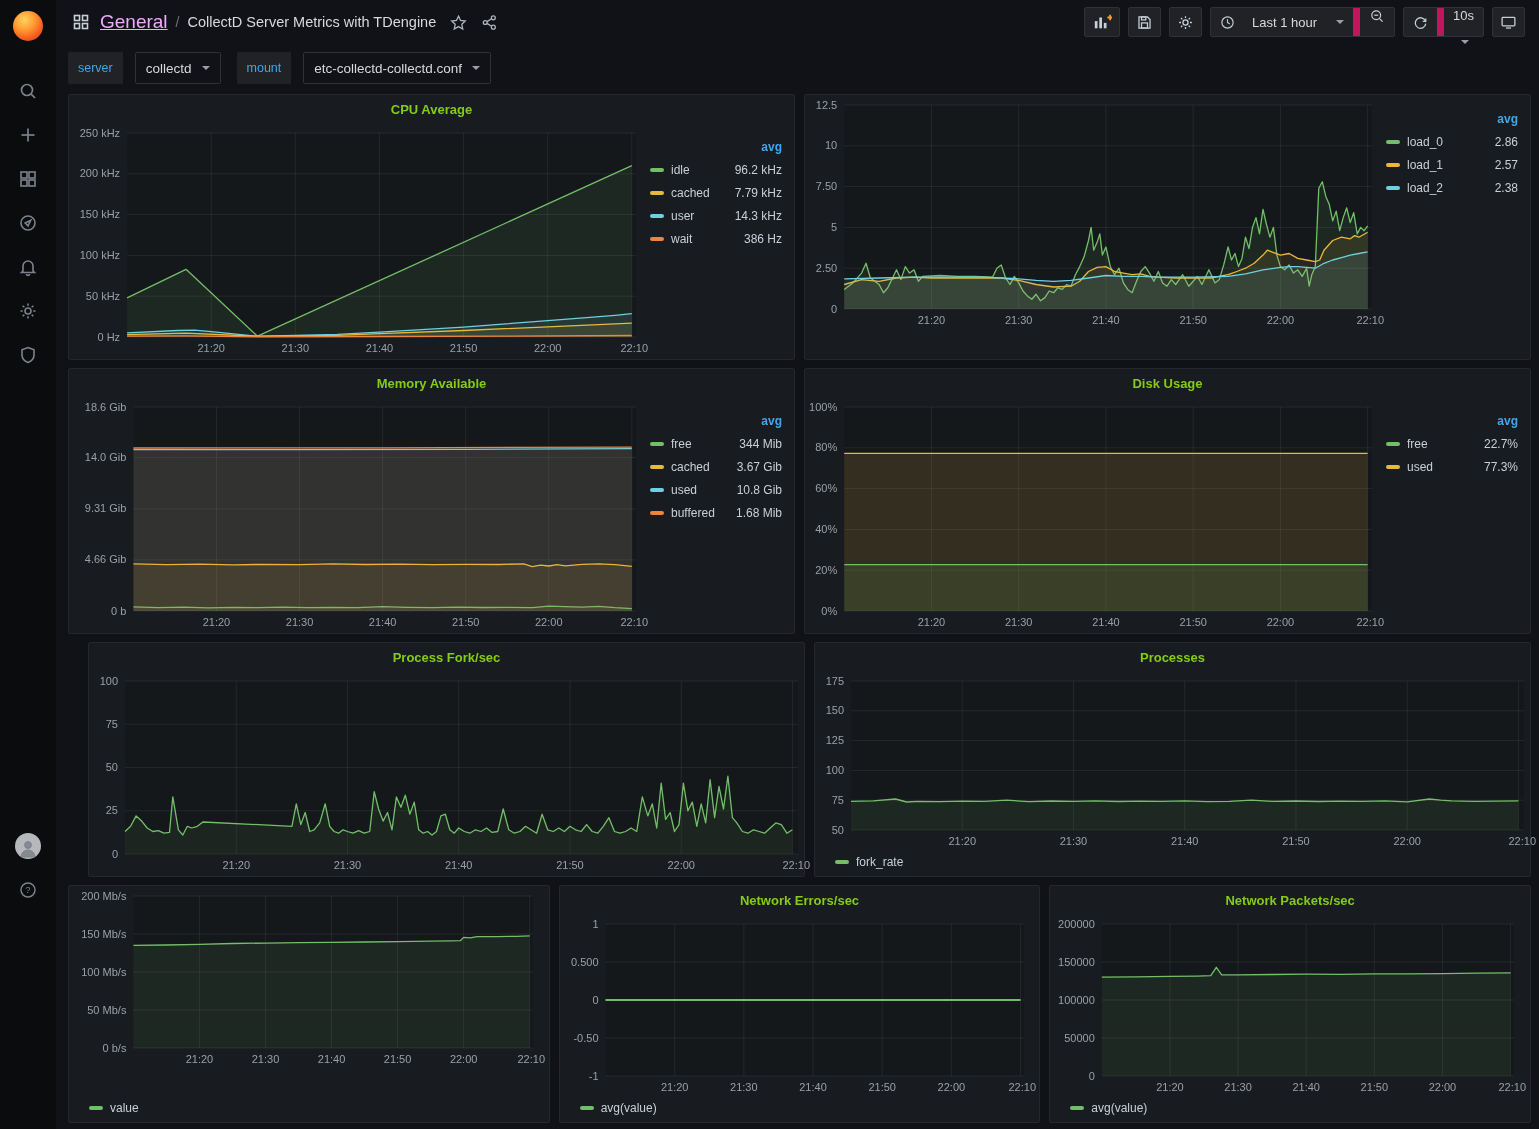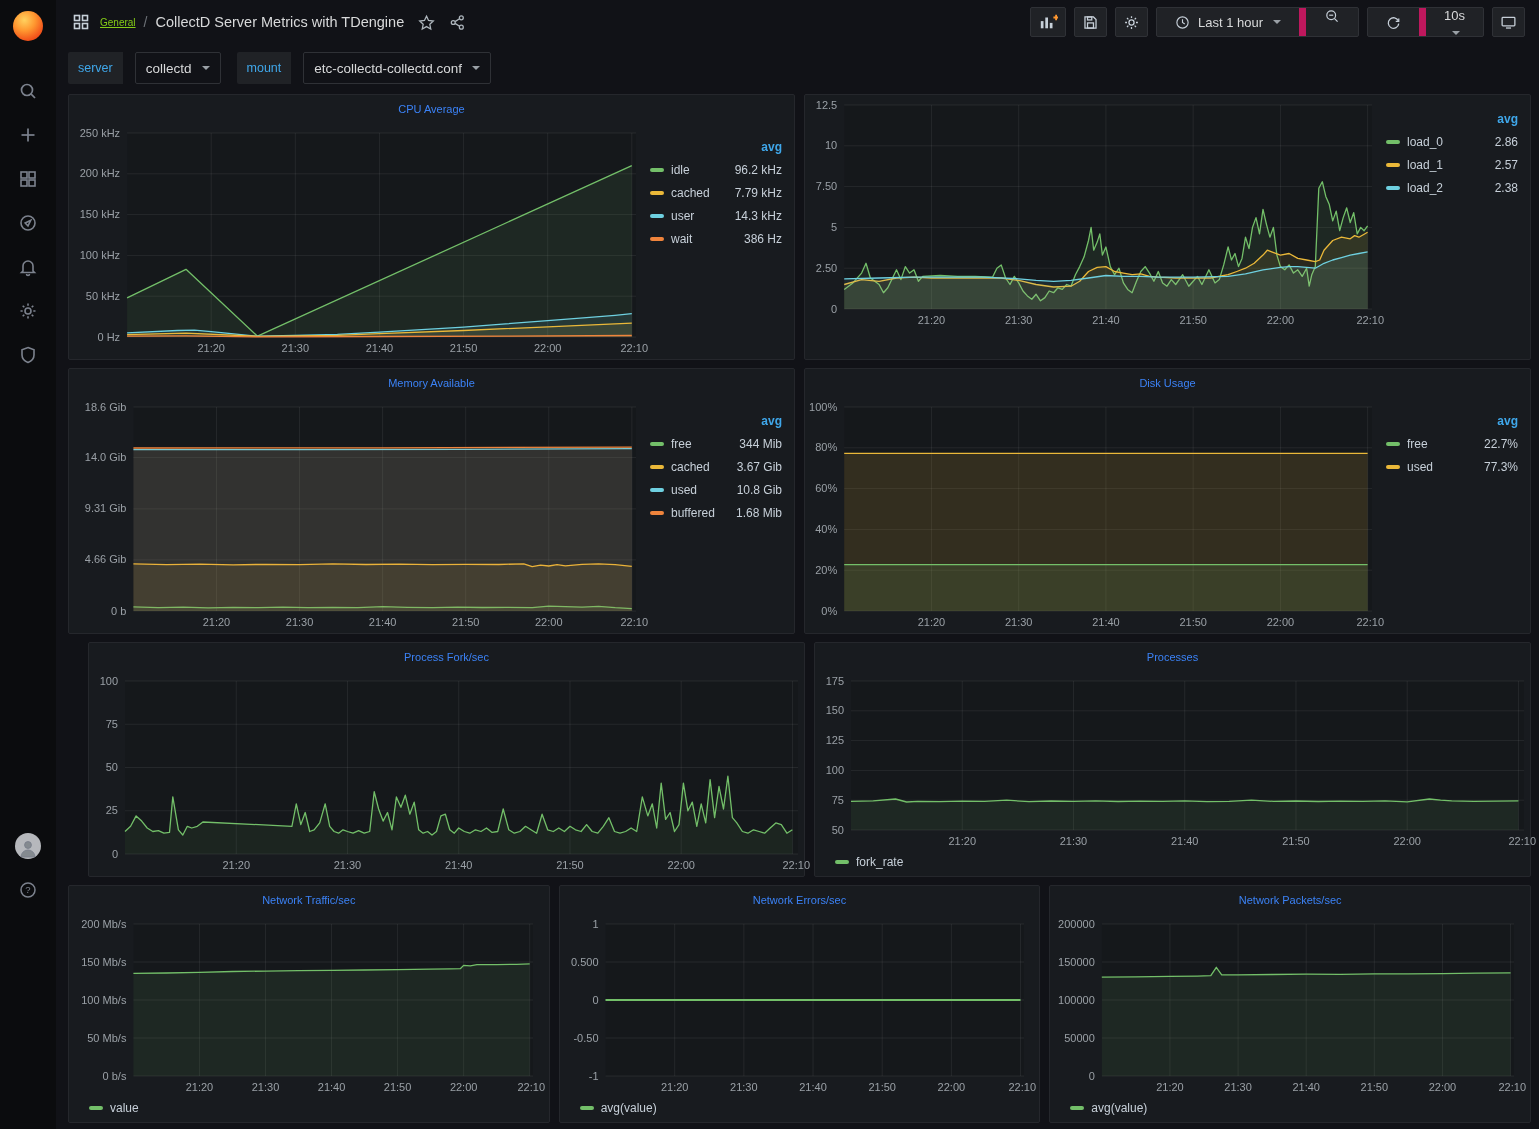--- a/index.html
+++ b/index.html
@@ -21,34 +21,34 @@
   }
   .side-menu { display:flex; flex-direction:column; align-items:center; margin-top:28px; gap:22px; }
   .side-bottom { margin-top:auto; display:flex; flex-direction:column; align-items:center; gap:20px; padding-bottom:228px; }
   .side-icon { width:22px; height:22px; display:flex; align-items:center; justify-content:center; cursor:pointer; opacity:.85; }
   .side-icon svg { stroke:#9097a4; }
   .avatar-circle { width:26px; height:26px; border-radius:50%; background:#d4d7db; display:flex; align-items:flex-end; justify-content:center; overflow:hidden; }
   
   .main { margin-left:56px; }
   .topbar { height:44px; display:flex; align-items:center; padding:0 14px 0 16px; }
   .crumb-icon { margin-right:10px; display:flex; }
-  .crumb-section { color:#84cc16; font-size:10px; cursor:pointer;text-decoration:underline; }
+  .crumb-section { color:#f0abfc; font-size:19px; cursor:pointer;text-decoration:underline; }
   .crumb-sep { color:#6e7278; margin:0 8px; font-size:14px; }
   .crumb-title { color:#d8d9da; font-size:14.5px; cursor:pointer; }
   .title-actions { display:flex; align-items:center; gap:14px; margin-left:14px; }
   .title-actions svg { stroke:#aeb6bd; }
   .toolbar { margin-left:auto; display:flex; align-items:center; gap:8px; }
   .tb-btn, .tb-group {
     background:#202226; border:1px solid #2f3136; border-radius:2px;
     height:30px; display:flex; align-items:center; color:#c7d0d9; cursor:pointer;
   }
   .tb-btn { padding:0 7px; min-width:30px; justify-content:center; }
   .tb-btn svg, .tb-group svg { stroke:#c7d0d9; }
   .tb-group { padding:0; }
-  .tb-seg { display:flex; align-items:center; gap:8px; padding:0 18px; height:100%;text-align:center; }
+  .tb-seg { display:flex; align-items:center; gap:17px; padding:0 9px; height:100%;text-align:center; }
   .tb-seg + .tb-seg { border-left:7px solid #be185d;flex-direction:column; }
   .tb-label { font-size:13px; color:#d8d9da; white-space:nowrap; }
   .caret { width:0; height:0; border-left:4px solid transparent; border-right:4px solid transparent; border-top:4px solid #9aa0a6; margin-left:2px; }
   
   .submenu { display:flex; align-items:flex-end; gap:16px; padding:8px 26px 10px 12px; }
   .var-group { display:flex; align-items:stretch; height:32px; }
   .var-label {
     background:#202226; color:#3fa7ea; font-size:12.5px; display:flex; align-items:center;
     padding:0 10px; border-radius:2px 0 0 2px;
   }
@@ -61,21 +61,21 @@
   .dash-row { display:grid; gap:9px; }
   .r1,.r2 { grid-template-columns:1fr 1fr; height:266px; }
   .r3 { grid-template-columns:1fr 1fr; height:235px;padding-left:20px; }
   .r4 { grid-template-columns:1fr 1fr 1fr; height:238px; }
   .panel {
     background:#181b1f; border:1px solid #25272c; border-radius:2px;
     display:flex; flex-direction:column; min-width:0; min-height:0;
   }
   .panel-header {
     height:28px; flex:0 0 28px; display:flex; align-items:center; justify-content:center;
-    font-size:11px; font-weight:400; color:#3b82f6; cursor:pointer;
+    font-size:13px; font-weight:700; color:#84cc16; cursor:pointer;
   }
   .panel-body { flex:1; display:flex; min-height:0; padding:0 2px 2px 2px; }
   .panel-body.column { flex-direction:column; }
   .body-top { flex:1; display:flex; min-height:0; }
   .chart { flex:1; min-width:0; min-height:0; position:relative; }
   .chart svg { display:block; }
   
   .legend-right { width:142px; flex:0 0 142px; padding:12px 10px 0 0; font-size:12px; color:#c7d0d9; }
   .lg-row { display:flex; align-items:center; height:23px; cursor:pointer; }
   .lg-head { justify-content:flex-end; font-weight:700; color:#3fa7ea; cursor:default; }
@@ -582,21 +582,20 @@
                 <span class="lg-swatch" style="background: rgb(115, 191, 105);"></span>
                 <span class="lg-name">fork_rate</span>
               </div>
             </div>
         </div>
       </section>
     </div>
 
     <div class="dash-row r4">
       <section class="panel">
-        <header class="panel-header">Network Traffic/sec</header>
         <div class="panel-body column">
           <div class="body-top">
               <div class="chart">
                 <svg width="476" height="182" viewBox="0 0 476 182">
                   <rect x="62.4" y="10" width="399.6" height="152" fill="rgba(0,0,0,0.10)"></rect>
                   <line x1="128.44958677685952" x2="128.44958677685952" y1="10" y2="162" stroke="rgba(255,255,255,0.07)"></line>
                   <text x="128.44958677685952" y="177" text-anchor="middle" font-size="11" fill="#9aa0a6">21:20</text>
                   <line x1="194.49917355371903" x2="194.49917355371903" y1="10" y2="162" stroke="rgba(255,255,255,0.07)"></line>
                   <text x="194.49917355371903" y="177" text-anchor="middle" font-size="11" fill="#9aa0a6">21:30</text>
                   <line x1="260.54876033057855" x2="260.54876033057855" y1="10" y2="162" stroke="rgba(255,255,255,0.07)"></line>

